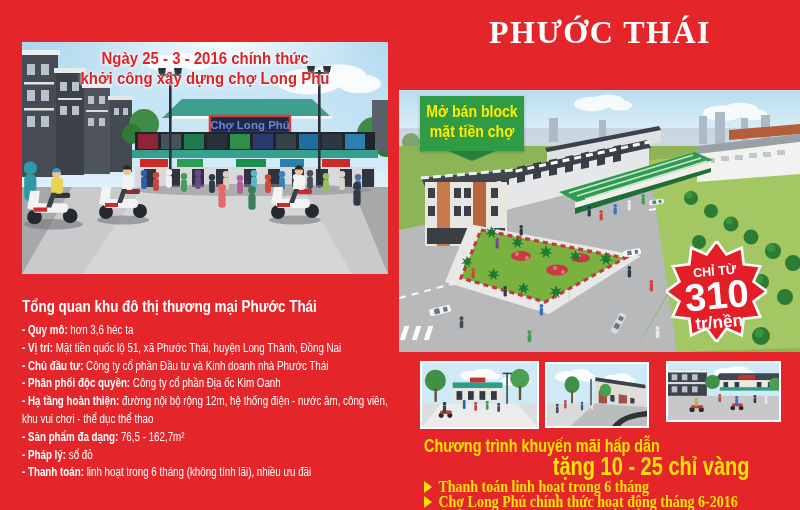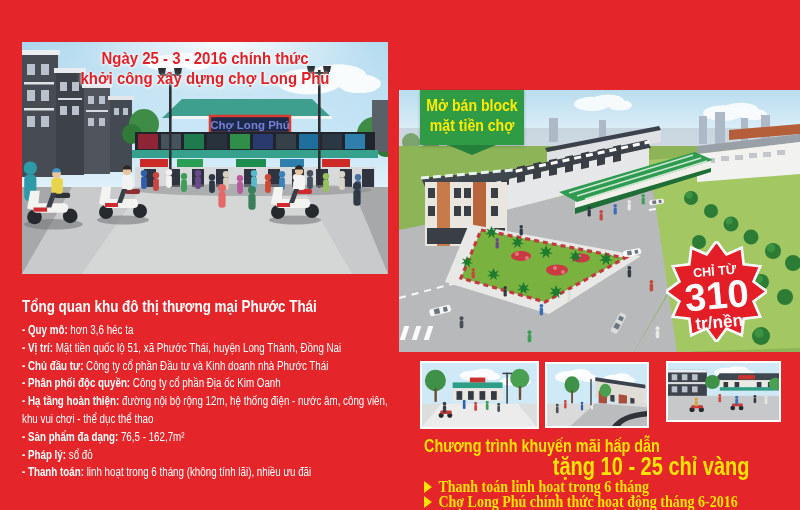--- a/index.html
+++ b/index.html
@@ -22,21 +22,21 @@
 
   
   .right-title{position:absolute;left:400px;top:14px;width:400px;text-align:center;color:#fff;
       font-family:"Liberation Serif",serif;font-weight:bold;}
   .right-title .t1{font-size:31px;line-height:36px;}
   .right-title .t2{font-size:32px;line-height:36px;letter-spacing:1.5px;}
 
   .aerial{position:absolute;left:399px;top:90px;width:401px;height:262px;margin:0;}
   .aerial svg{display:block;width:100%;height:100%;}
 
-  .ribbon{position:absolute;left:420px;top:90px;width:124px;height:66px;z-index:5;}
+  .ribbon{position:absolute;left:420px;top:96px;width:124px;height:66px;z-index:5;}
   .ribbon .body{position:absolute;left:0;top:0;width:104px;height:55px;background:#2f9b45;
       box-shadow:0 1px 3px rgba(0,0,0,.25);}
   .ribbon .tail{position:absolute;left:28px;top:55px;width:0;height:0;
       border-left:24px solid transparent;border-right:24px solid transparent;border-top:10px solid #24813a;}
   .ribbon .txt{position:absolute;left:0;top:6px;width:104px;text-align:center;color:#ffec00;
       font-weight:bold;font-size:16px;line-height:20px;transform:scaleX(.88);}
 
   .starburst{position:absolute;left:666px;top:241px;width:101px;height:101px;z-index:6;}
 
   .promo{position:absolute;left:424px;top:436px;width:470px;height:74px;color:#ffe300;
@@ -288,20 +288,21 @@
       <li><b>- Chủ đầu tư:</b><span> Công ty cổ phần Đầu tư và Kinh doanh nhà Phước Thái</span></li>
       <li><b>- Phân phối độc quyền:</b><span> Công ty cổ phần Địa ốc Kim Oanh</span></li>
       <li><b>- Hạ tầng hoàn thiện:</b><span> đường nội bộ rộng 12m, hệ thống điện - nước âm, công viên, khu vui chơi - thể dục thể thao</span></li>
       <li><b>- Sản phẩm đa dạng:</b><span> 76,5 - 162,7m²</span></li>
       <li><b>- Pháp lý:</b><span> sổ đỏ</span></li>
       <li><b>- Thanh toán:</b><span> linh hoạt trong 6 tháng (không tính lãi), nhiều ưu đãi</span></li>
     </ul>
   </div>
 
   <div class="right-title">
+    <div class="t2">PHƯỚC THÁI</div>
   </div>
 
   <figure class="aerial">
     <svg viewBox="0 0 401 262" preserveAspectRatio="none">
       <defs>
         <linearGradient id="skyR" x1="0" y1="0" x2="0" y2="1">
           <stop offset="0" stop-color="#b9ddef"></stop>
             <stop offset="1" stop-color="#eef7fc"></stop>
         </linearGradient>
       </defs>

